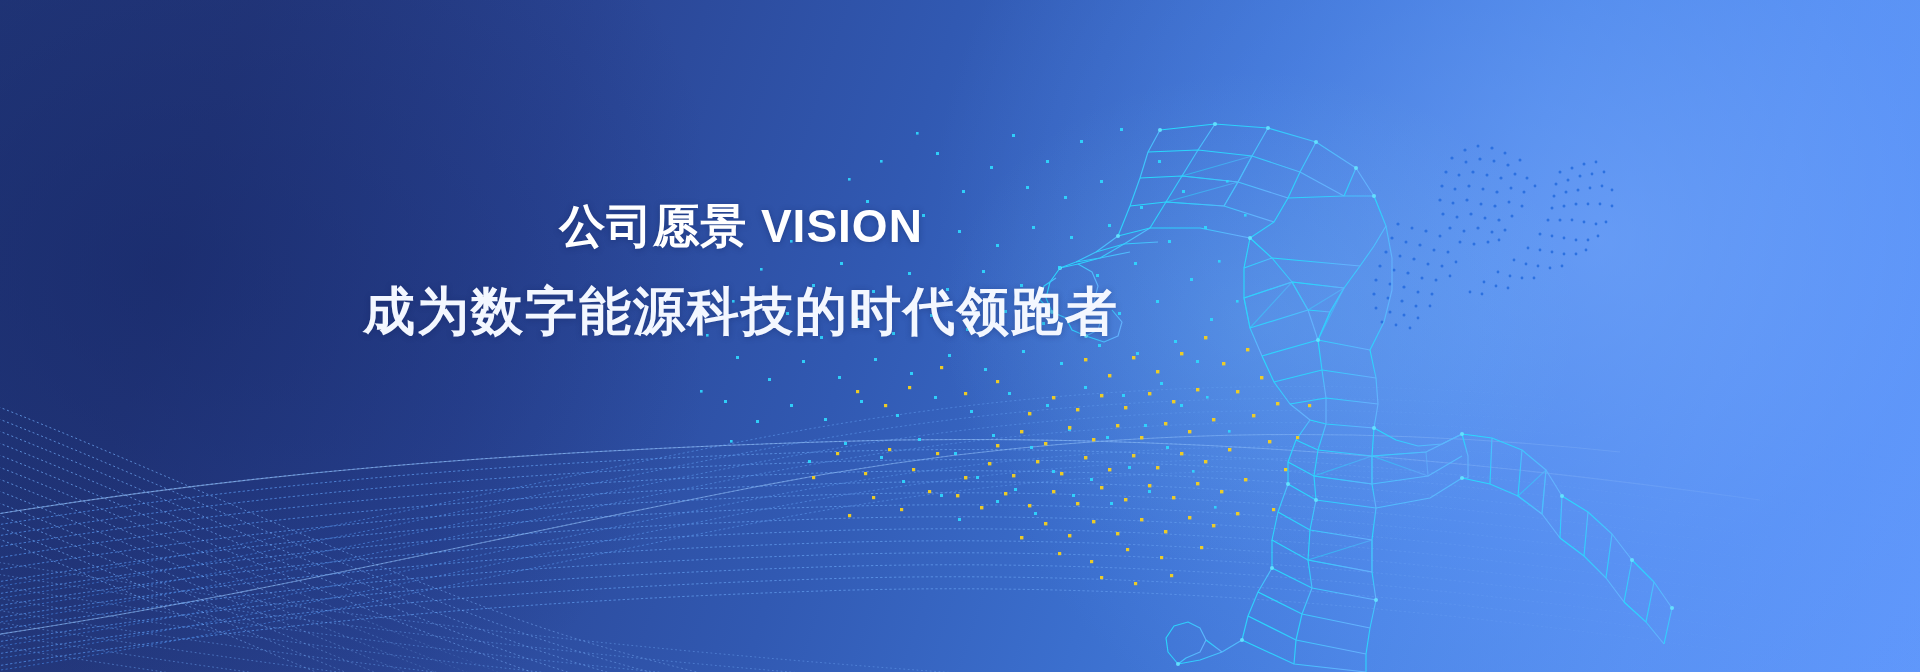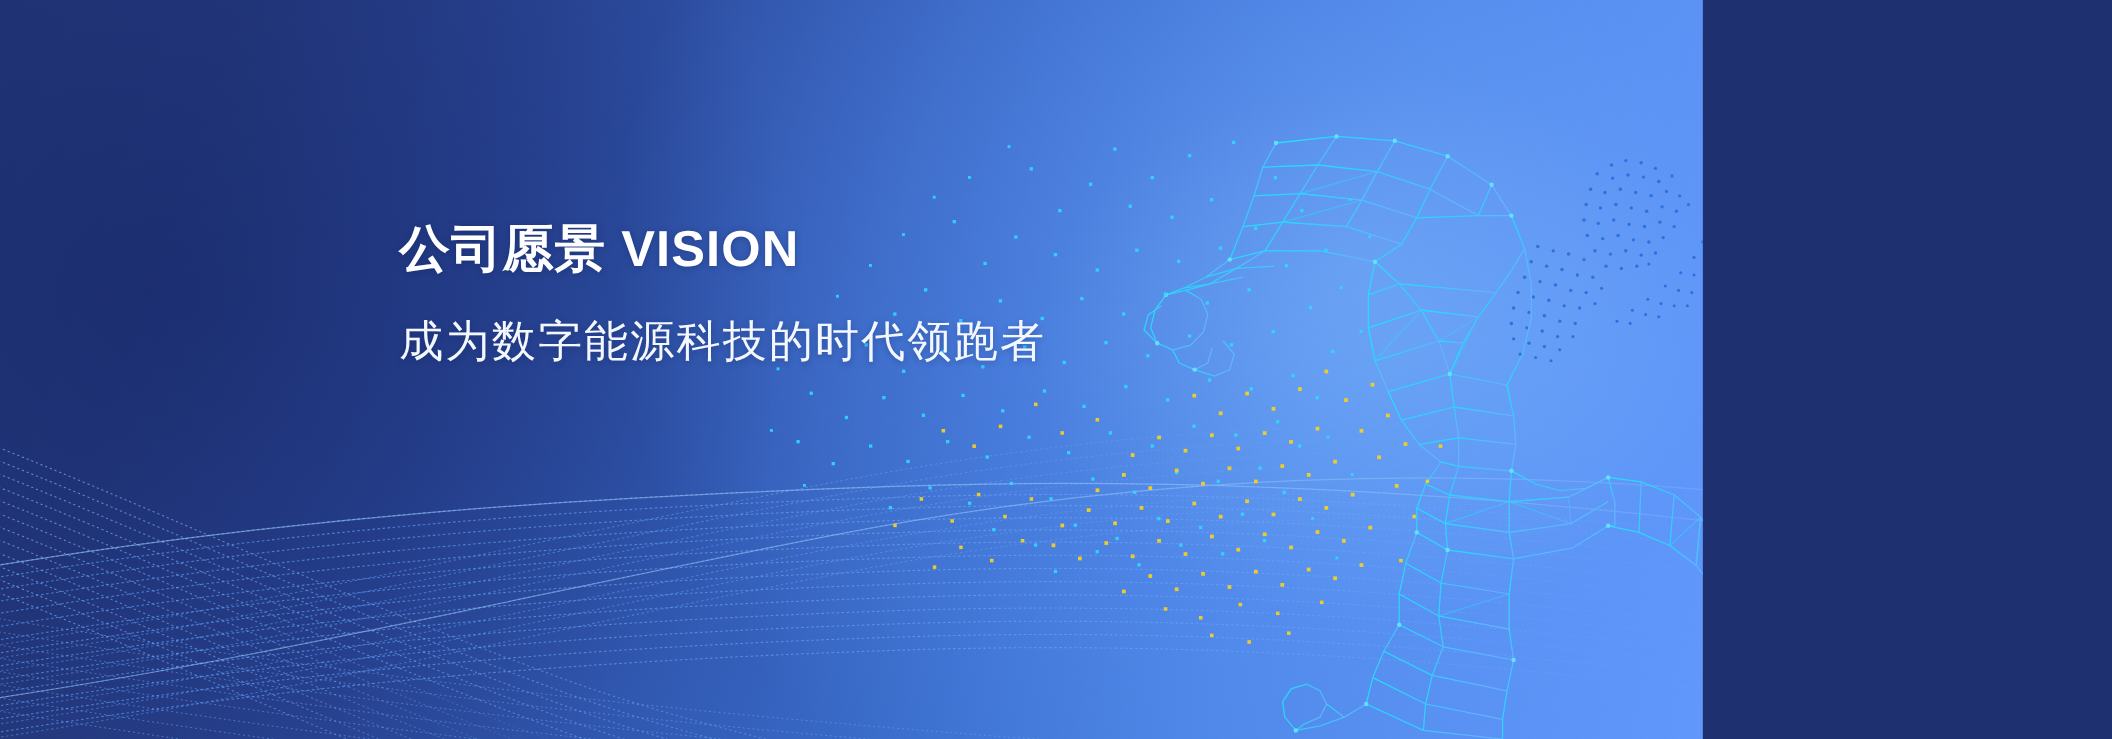--- a/index.html
+++ b/index.html
@@ -6,32 +6,33 @@
     margin: 0;
     padding: 0;
     background: #1e3070;
   }
   body {
     font-family: "Liberation Sans", "DejaVu Sans", sans-serif;
   }
 
   #banner {
     position: relative;
-    width: 1548px;
+    width: 1920px;
     height: 672px;
     overflow: hidden;
     background: linear-gradient(108deg,
         #223777 0%,
         #25397c 12%,
         #2a4594 28%,
         #3159b2 45%,
         #3b6fce 60%,
         #4a84e4 74%,
         #568ff0 86%,
         #5f97fb 100%);
+    text-align: center;
   }
 
   
   .glow-right {
     position: absolute;
     right: -120px;
     top: -160px;
     width: 1100px;
     height: 1000px;
     background: radial-gradient(ellipse at 60% 40%,
@@ -74,22 +75,22 @@
     font-size: 46px;
     font-weight: 700;
     letter-spacing: 1px;
     line-height: 60px;
     white-space: nowrap;
     text-shadow: 0 1px 6px rgba(12,28,80,0.35);
   }
   #hero-subtitle {
     margin: 30px 0 0 0;
     color: #f3f7ff;
-    font-size: 40px;
-    font-weight: 400;
+    font-size: 52px;
+    font-weight: 700;
     letter-spacing: 2px;
     line-height: 50px;
     white-space: nowrap;
     text-shadow: 0 1px 6px rgba(12,28,80,0.30);
   }
 </style>
 </head>
 <body>
 
 <div id="banner">

